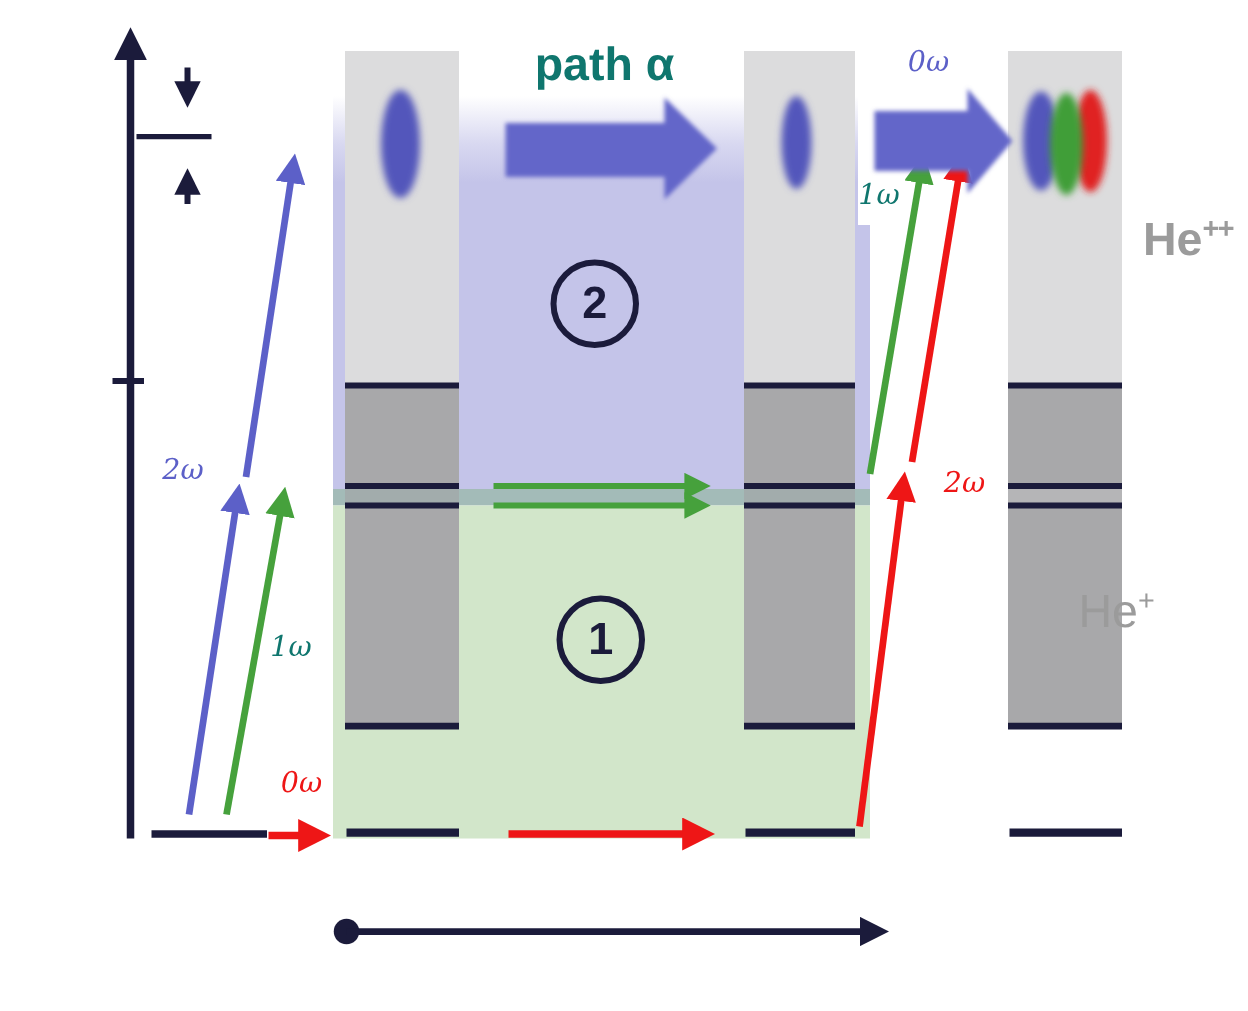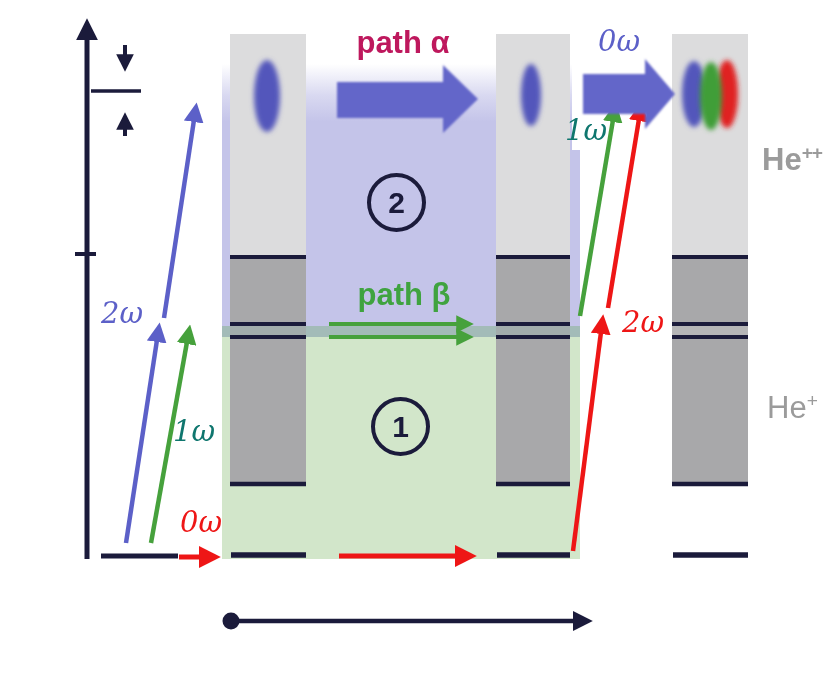--- a/index.html
+++ b/index.html
@@ -18,24 +18,24 @@
   .seg-light{height:223px;background:#dcdcdd;}   
   .seg-dark1{height:67px;background:#a8a8aa;}    
   .seg-strip{height:13px;}                        
   .seg-dark2{height:147px;background:#a8a8aa;}   
   .strip-teal{background:#a2acac;}
   .strip-gray{background:#b5b5b7;}
   svg.overlay{position:absolute;left:0;top:0;z-index:4;}
   
   .lbl{position:absolute;transform:translate(-50%,-50%);white-space:nowrap;z-index:5;}
   .path-lbl{font-weight:bold;font-size:31px;letter-spacing:0px;}
-  .pa{color:#be185d;}
+  .pa{color:#0f766e;}
   .pb{color:#3fa33f;}
   .pg{color:#ee1616;}
-  .w-lbl{font-family:"DejaVu Serif",serif;font-style:italic;font-size:29px;z-index:5;}
+  .w-lbl{font-family:"DejaVu Serif",serif;font-style:italic;font-size:19px;z-index:5;}
   .w-blue{color:#5c60c8;}
   .w-green{color:#0f766e;font-style:italic;}
   .w-red{color:#ee1616;}
   .ion-lbl{position:absolute;color:#9b9b9b;font-size:31px;z-index:5;}
   .ion-lbl sup{font-size:0.62em;letter-spacing:-1px;}
   .circ{position:absolute;width:51px;height:51px;border:4px solid #1b1b3b;border-radius:50%;
         display:flex;align-items:center;justify-content:center;
         color:#1b1b3b;font-weight:bold;font-size:30px;z-index:5;background:transparent;}
 </style>
 </head>
@@ -137,36 +137,35 @@
     <polygon points="583,74 645,74 645,59 675,94 645,129 645,114 583,114" fill="#6366c9" filter="url(#soft1)"></polygon>
 
     <ellipse cx="267" cy="96" rx="13" ry="36" fill="#5356bb" filter="url(#soft2)"></ellipse>
     <ellipse cx="531" cy="95" rx="10" ry="31" fill="#5356bb" filter="url(#soft2)"></ellipse>
     <ellipse cx="694" cy="94" rx="12" ry="33" fill="#5356bb" filter="url(#soft2)"></ellipse>
     <ellipse cx="727" cy="94" rx="11" ry="34" fill="#e02020" filter="url(#soft2)"></ellipse>
     <ellipse cx="711" cy="96" rx="11" ry="34" fill="#3f9e38" filter="url(#soft2)"></ellipse>
   </svg>
 
   <div class="lbl path-lbl pa" style="left:403px;top:43px;">path α</div>
-  <div class="lbl path-lbl pb" style="left:404px;top:295px;">path β</div>
 
   <div class="lbl w-lbl w-blue" style="left:122px;top:313px;">2ω</div>
   <div class="lbl w-lbl w-green" style="left:194px;top:431px;">1ω</div>
   <div class="lbl w-lbl w-red" style="left:201px;top:522px;">0ω</div>
   <div class="lbl w-lbl w-blue" style="left:619px;top:41px;">0ω</div>
   <div class="lbl w-lbl w-green" style="left:586px;top:130px;">1ω</div>
   <div class="lbl w-lbl w-red" style="left:643px;top:322px;">2ω</div>
 
   <div class="circ" style="left:367px;top:173px;">
     <span>2</span>
   </div>
   <div class="circ" style="left:371px;top:397px;">
     <span>1</span>
   </div>
 
   <div class="ion-lbl" style="left:762px;top:142px;font-weight:bold;">
     <span>He</span><sup>++</sup>
   </div>
-  <div class="ion-lbl" style="left:767px;top:390px;text-align:right;">
+  <div class="ion-lbl" style="left:719px;top:390px;text-align:right;">
     <span>He</span><sup>+</sup>
   </div>
 
 </div>
 
 </body></html>

